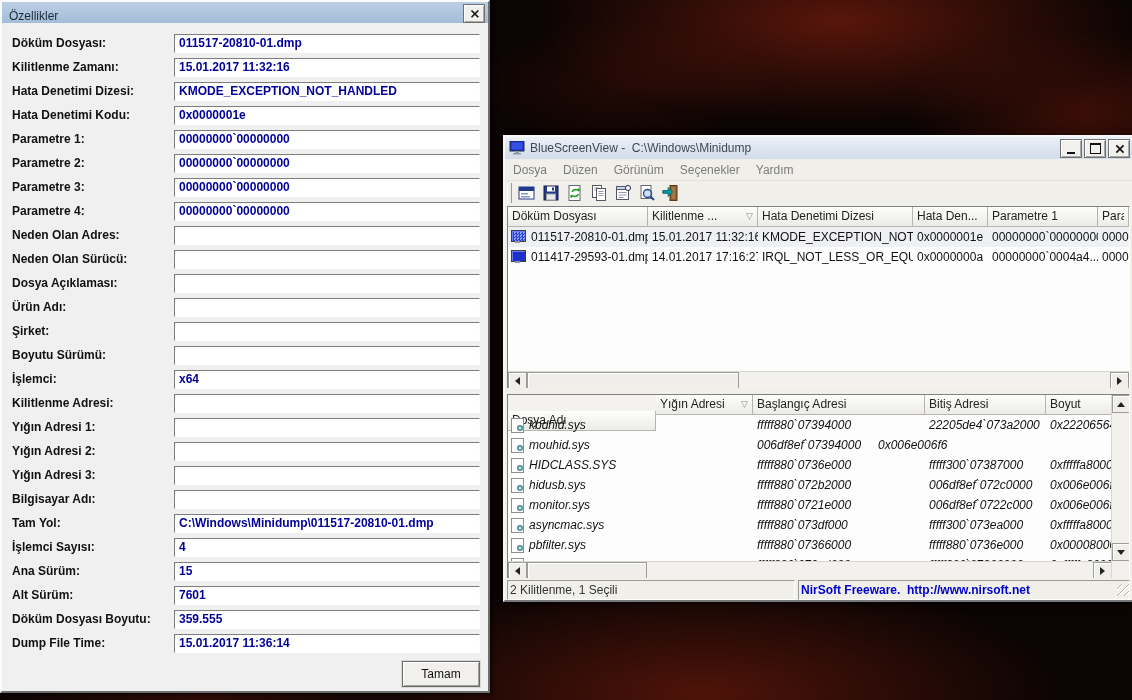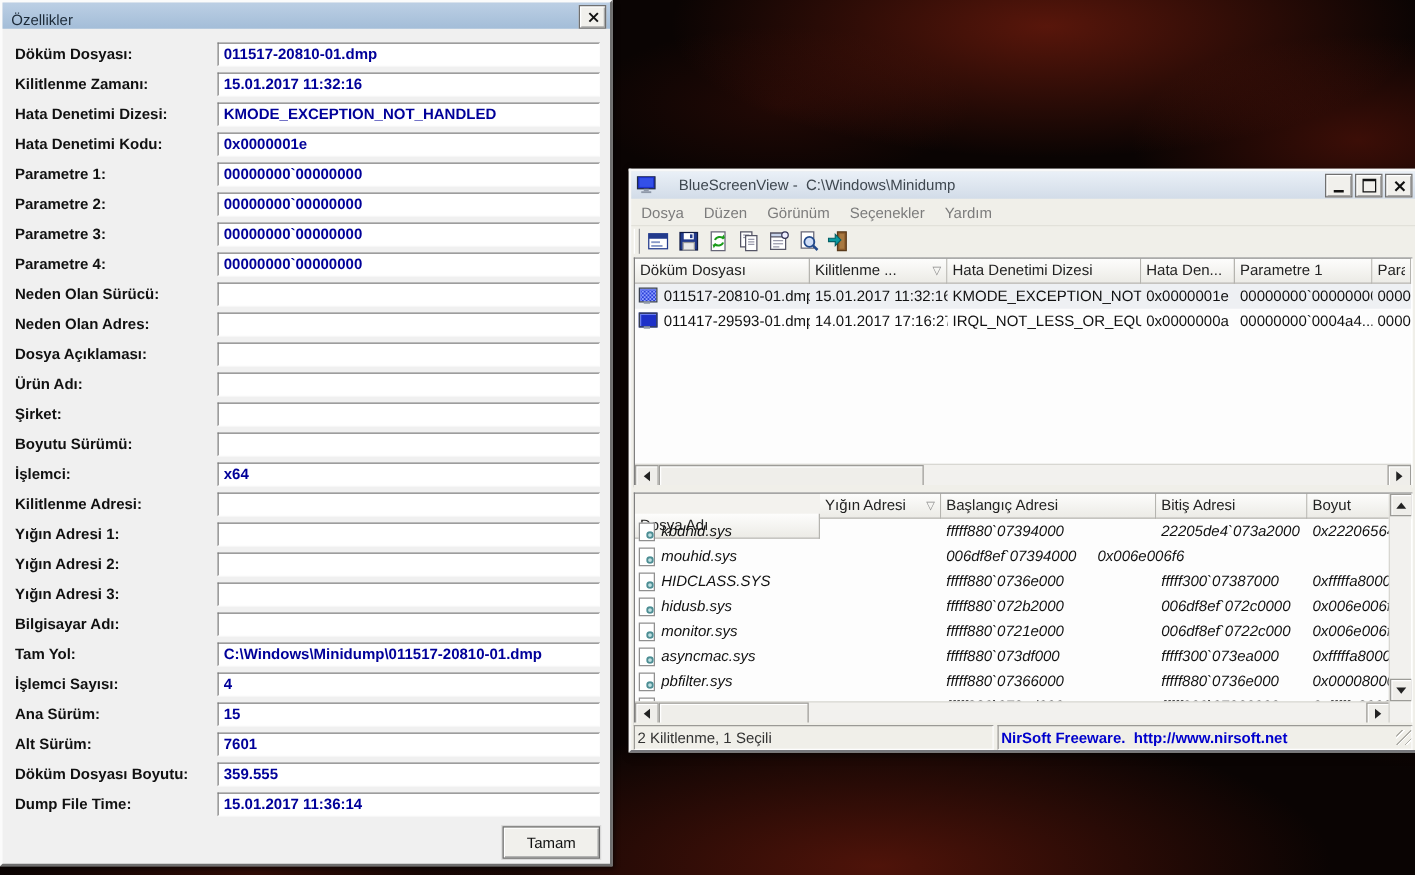--- a/index.html
+++ b/index.html
@@ -36,21 +36,21 @@
        font-size:12px;font-weight:bold;color:#000099;padding:0 4px;white-space:nowrap;overflow:hidden;}
   #dlg-ok{position:absolute;right:8px;bottom:4px;width:76px;height:24px;font-size:12px;color:#111;
        display:flex;align-items:center;justify-content:center;background:#f1f0ec;
        border:1px solid #6b6b6b;box-shadow:inset 1px 1px 0 #fff, inset -1px -1px 0 #a0a0a0, 0 0 0 1px #d9d9d9;}
 
   
   #win{position:absolute;left:503px;top:135px;width:627px;height:463px;background:#f0efe9;
        border:2px solid;border-color:#f8f8f8 #77787c #77787c #f8f8f8;box-shadow:2px 2px 6px rgba(0,0,0,.55);}
   #titlebar{position:absolute;left:0;top:0;right:0;height:22px;background:linear-gradient(#eaf0f7,#d2dce8);
        display:flex;align-items:center;padding-left:4px;}
-  #title-text{font-size:12px;color:#3f4850;margin-left:18px;white-space:pre;}
+  #title-text{font-size:12px;color:#3f4850;margin-left:5px;white-space:pre;}
   .win-controls{position:absolute;right:2px;top:2px;display:flex;gap:2px;}
   .wbtn{width:20px;height:17px;display:flex;align-items:center;justify-content:center;}
   .glyph-min{width:8px;height:2px;background:#111;margin-top:8px;}
   .glyph-max{width:9px;height:8px;border:1px solid #111;border-top:2px solid #111;}
   #menubar{position:absolute;left:0;top:22px;right:0;height:21px;display:flex;align-items:center;gap:0;
        border-bottom:1px solid #e2e1da;}
   .menu-item{font-size:12px;color:#7c7c7c;padding:0 8px;}
   #toolbar{position:absolute;left:0;top:43px;right:0;height:26px;display:flex;align-items:center;}
   #tb-grip{width:3px;height:20px;margin:0 3px 0 2px;border-left:1px solid #fff;border-right:1px solid #9a9a9a;}
   .tb-btn{width:24px;height:22px;display:flex;align-items:center;justify-content:center;}
@@ -138,25 +138,25 @@
       </div>
       <div class="dlg-row">
         <div class="dlg-label">Parametre 3:</div>
         <div class="dlg-field">00000000`00000000</div>
       </div>
       <div class="dlg-row">
         <div class="dlg-label">Parametre 4:</div>
         <div class="dlg-field">00000000`00000000</div>
       </div>
       <div class="dlg-row">
+        <div class="dlg-label">Neden Olan Adres:</div>
+        <div class="dlg-field"></div>
+      </div>
+      <div class="dlg-row">
         <div class="dlg-label">Neden Olan Sürücü:</div>
-        <div class="dlg-field"></div>
-      </div>
-      <div class="dlg-row">
-        <div class="dlg-label">Neden Olan Adres:</div>
         <div class="dlg-field"></div>
       </div>
       <div class="dlg-row">
         <div class="dlg-label">Dosya Açıklaması:</div>
         <div class="dlg-field"></div>
       </div>
       <div class="dlg-row">
         <div class="dlg-label">Ürün Adı:</div>
         <div class="dlg-field"></div>
       </div>

